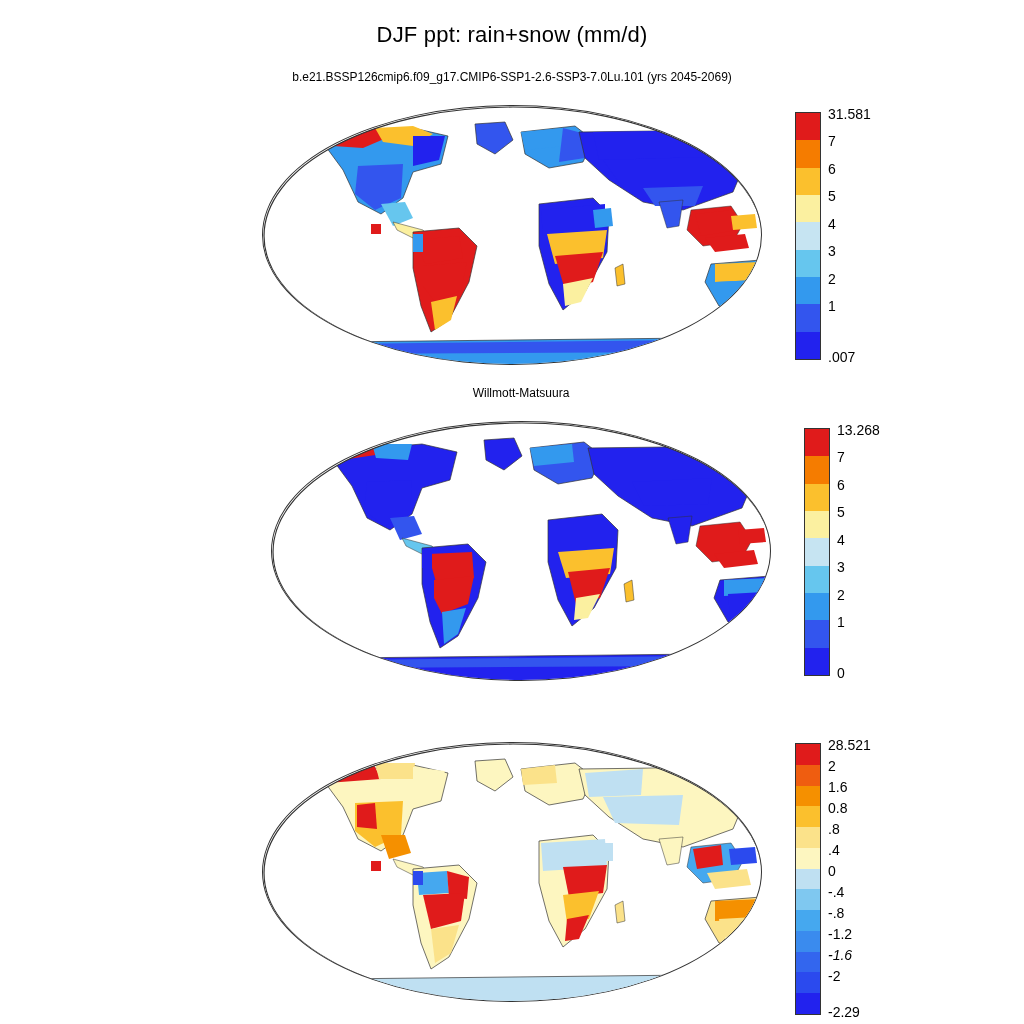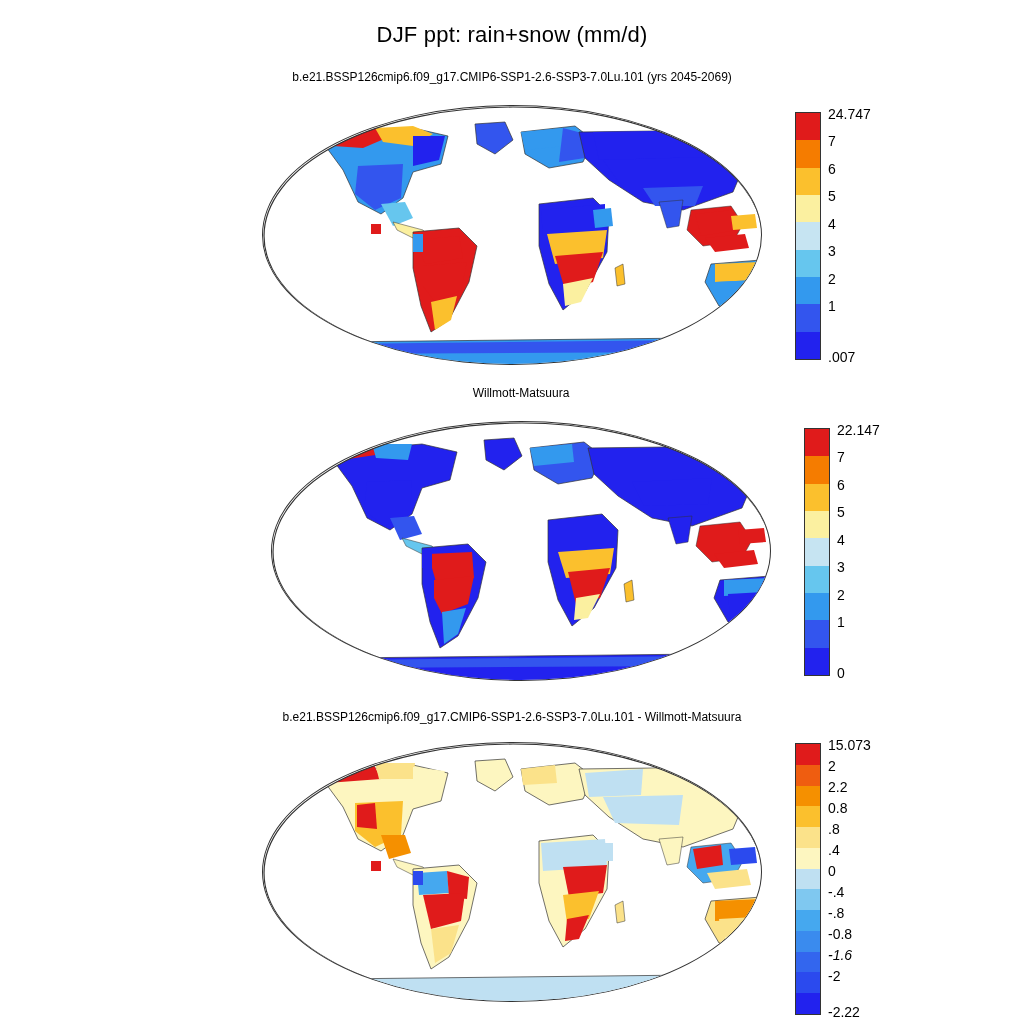--- a/index.html
+++ b/index.html
@@ -132,21 +132,21 @@
     <div class="seg" style="height:11.11%;background:#f57c00;"></div>
     <div class="seg" style="height:11.11%;background:#fbc02d;"></div>
     <div class="seg" style="height:11.11%;background:#fbf0a0;"></div>
     <div class="seg" style="height:11.11%;background:#c6e4f2;"></div>
     <div class="seg" style="height:11.11%;background:#66c6ee;"></div>
     <div class="seg" style="height:11.11%;background:#3399ee;"></div>
     <div class="seg" style="height:11.11%;background:#3355ee;"></div>
     <div class="seg" style="height:11.12%;background:#2222ee;"></div>
   </div>
   <div class="cb-labels" style="left:828px;top:112px;height:248px;width:70px;">
-    <span style="top:-5px;">24.747</span>
+    <span style="top:-5px;">31.581</span>
     <span style="top:22px;">7</span>
     <span style="top:50px;">6</span>
     <span style="top:77px;">5</span>
     <span style="top:105px;">4</span>
     <span style="top:132px;">3</span>
     <span style="top:160px;">2</span>
     <span style="top:187px;">1</span>
     <span style="top:238px;text-align:center;">.007</span>
   </div>
 </div>
@@ -218,34 +218,33 @@
     <div class="seg" style="height:11.11%;background:#f57c00;"></div>
     <div class="seg" style="height:11.11%;background:#fbc02d;"></div>
     <div class="seg" style="height:11.11%;background:#fbf0a0;"></div>
     <div class="seg" style="height:11.11%;background:#c6e4f2;"></div>
     <div class="seg" style="height:11.11%;background:#66c6ee;"></div>
     <div class="seg" style="height:11.11%;background:#3399ee;"></div>
     <div class="seg" style="height:11.11%;background:#3355ee;"></div>
     <div class="seg" style="height:11.12%;background:#2222ee;"></div>
   </div>
   <div class="cb-labels" style="left:828px;top:92px;height:248px;width:70px;">
-    <span style="top:-5px;">22.147</span>
+    <span style="top:-5px;">13.268</span>
     <span style="top:22px;">7</span>
     <span style="top:50px;">6</span>
     <span style="top:77px;">5</span>
     <span style="top:105px;">4</span>
     <span style="top:132px;">3</span>
     <span style="top:160px;">2</span>
     <span style="top:187px;">1</span>
     <span style="top:238px;">0</span>
   </div>
 </div>
 
 <div class="panel" style="top:680px;height:344px;">
-  <div class="panel-title" style="top:30px;">b.e21.BSSP126cmip6.f09_g17.CMIP6-SSP1-2.6-SSP3-7.0Lu.101 - Willmott-Matsuura</div>
 
   <div class="map-wrap" style="top:62px;">
     <div class="globe">
       <svg viewBox="0 0 500 260" width="500" height="260">
         <defs>
           <clipPath id="clipC">
               <ellipse cx="250" cy="130" rx="249" ry="129"></ellipse>
             </clipPath>
         </defs>
         <g clip-path="url(#clipC)">
@@ -319,27 +318,27 @@
     <div class="seg" style="height:7.69%;background:#fdf6c0;"></div>
     <div class="seg" style="height:7.69%;background:#bfe0f2;"></div>
     <div class="seg" style="height:7.69%;background:#7fc8f0;"></div>
     <div class="seg" style="height:7.69%;background:#45a8ef;"></div>
     <div class="seg" style="height:7.69%;background:#3a8bee;"></div>
     <div class="seg" style="height:7.69%;background:#3366ee;"></div>
     <div class="seg" style="height:7.69%;background:#2b4aee;"></div>
     <div class="seg" style="height:7.72%;background:#2222ee;"></div>
   </div>
   <div class="cb-labels" style="left:828px;top:63px;height:272px;width:70px;">
-    <span style="top:-5px;">15.073</span>
+    <span style="top:-5px;">28.521</span>
     <span style="top:16px;">2</span>
-    <span style="top:37px;">2.2</span>
+    <span style="top:37px;">1.6</span>
     <span style="top:58px;">0.8</span>
     <span style="top:79px;">.8</span>
     <span style="top:100px;">.4</span>
     <span style="top:121px;">0</span>
     <span style="top:142px;">-.4</span>
     <span style="top:163px;">-.8</span>
-    <span style="top:184px;">-0.8</span>
+    <span style="top:184px;">-1.2</span>
     <span style="top:205px;font-style:italic;">-1.6</span>
     <span style="top:226px;">-2</span>
-    <span style="top:262px;">-2.22</span>
+    <span style="top:262px;">-2.29</span>
   </div>
 </div>
 
 </body></html>

